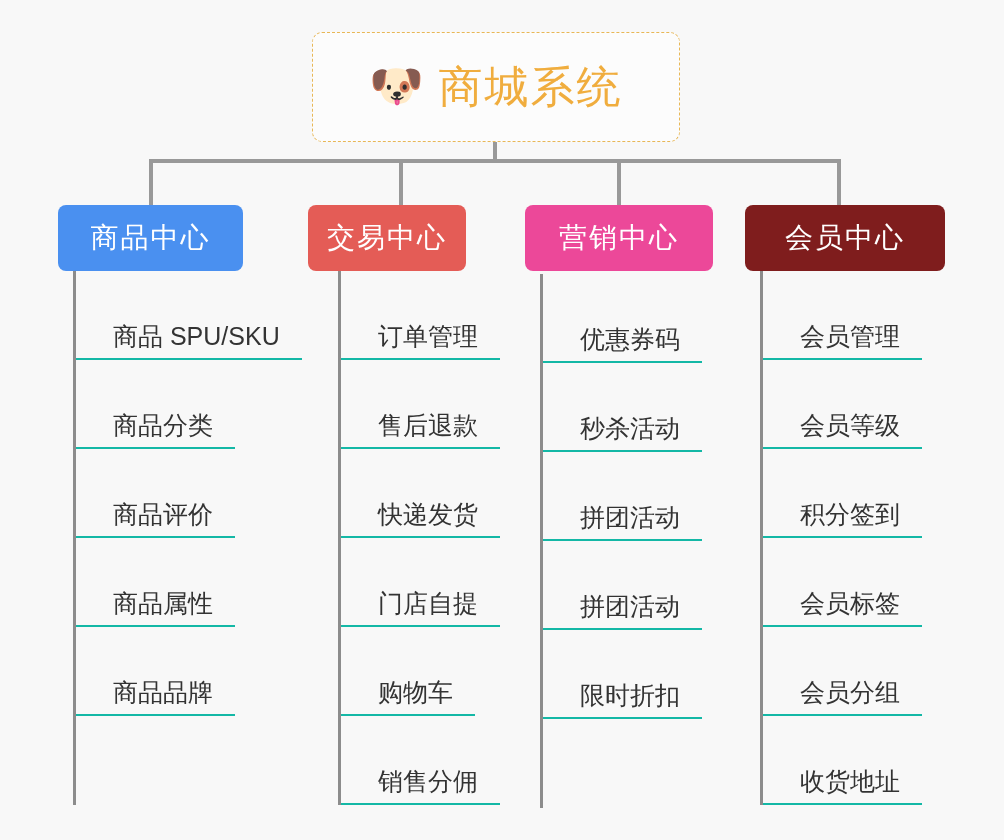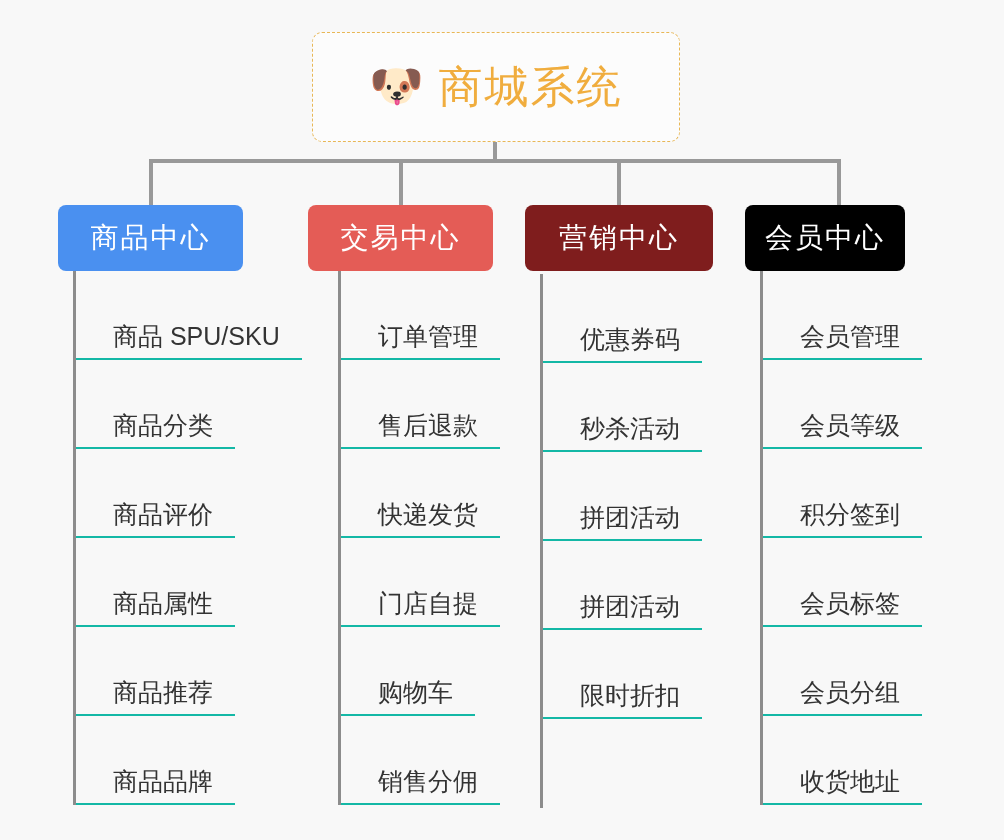--- a/index.html
+++ b/index.html
@@ -157,27 +157,24 @@
         <div class="leaf-item">
           <span class="leaf-label">商品分类</span>
         </div>
         <div class="leaf-item">
           <span class="leaf-label">商品评价</span>
         </div>
         <div class="leaf-item">
           <span class="leaf-label">商品属性</span>
         </div>
         <div class="leaf-item">
-          <span class="leaf-label">商品推荐</span>
-        </div>
-        <div class="leaf-item">
           <span class="leaf-label">商品品牌</span>
         </div>
       </div>
-      <div class="cat-box" style="left: 308px; width: 185px; background: rgb(228, 92, 86);">
+      <div class="cat-box" style="left: 308px; width: 158px; background: rgb(228, 92, 86);">
         <span class="cat-label">交易中心</span>
       </div>
       <div class="leaf-col" style="left: 338px; top: 271px;">
         <div class="leaf-spine" style="height: 534px;"></div>
         <div class="leaf-item">
           <span class="leaf-label">订单管理</span>
         </div>
         <div class="leaf-item">
           <span class="leaf-label">售后退款</span>
         </div>
@@ -187,42 +184,42 @@
         <div class="leaf-item">
           <span class="leaf-label">门店自提</span>
         </div>
         <div class="leaf-item">
           <span class="leaf-label">购物车</span>
         </div>
         <div class="leaf-item">
           <span class="leaf-label">销售分佣</span>
         </div>
       </div>
-      <div class="cat-box" style="left: 525px; width: 188px; background: #7f1d1d;">
+      <div class="cat-box" style="left: 525px; width: 188px; background: #ec4899;">
         <span class="cat-label">营销中心</span>
       </div>
       <div class="leaf-col" style="left: 540px; top: 274px;">
         <div class="leaf-spine" style="height: 534px;"></div>
         <div class="leaf-item">
           <span class="leaf-label">优惠券码</span>
         </div>
         <div class="leaf-item">
           <span class="leaf-label">秒杀活动</span>
         </div>
         <div class="leaf-item">
           <span class="leaf-label">拼团活动</span>
         </div>
         <div class="leaf-item">
           <span class="leaf-label">拼团活动</span>
         </div>
         <div class="leaf-item">
           <span class="leaf-label">限时折扣</span>
         </div>
       </div>
-      <div class="cat-box" style="left: 745px; width: 160px; background: #000000;">
+      <div class="cat-box" style="left: 745px; width: 200px; background: #7f1d1d;">
         <span class="cat-label">会员中心</span>
       </div>
       <div class="leaf-col" style="left: 760px; top: 271px;">
         <div class="leaf-spine" style="height: 534px;"></div>
         <div class="leaf-item">
           <span class="leaf-label">会员管理</span>
         </div>
         <div class="leaf-item">
           <span class="leaf-label">会员等级</span>
         </div>

